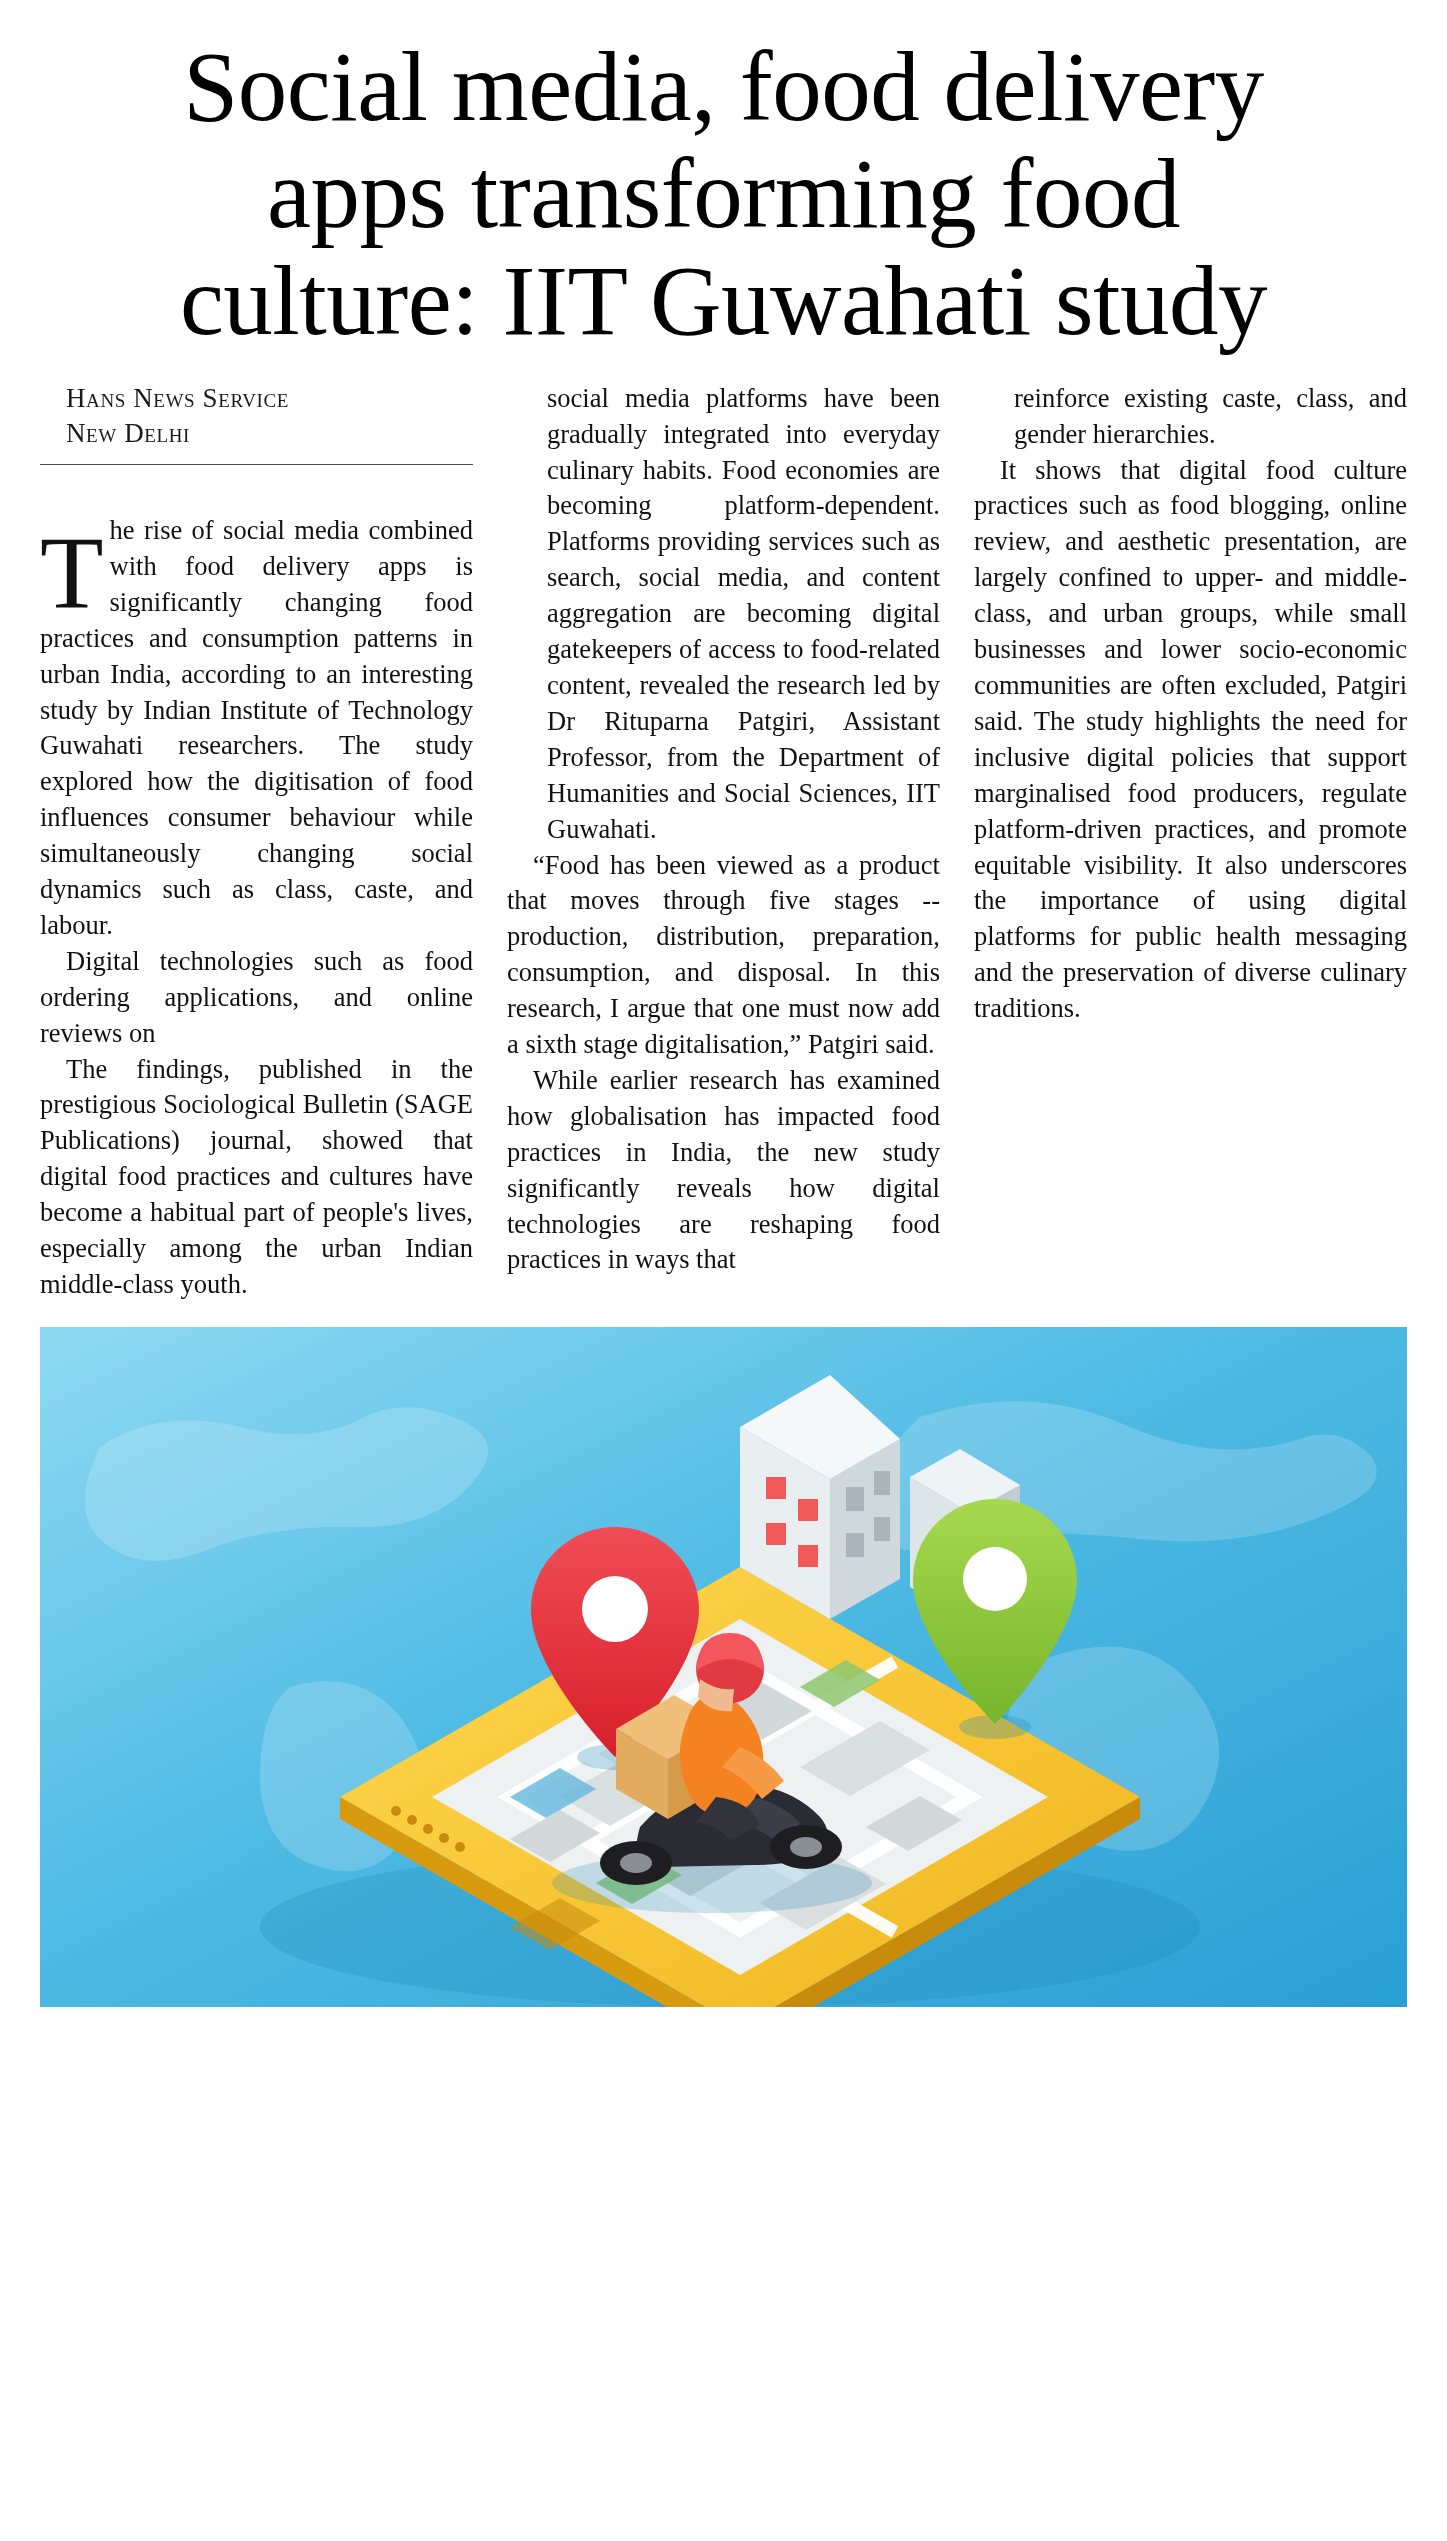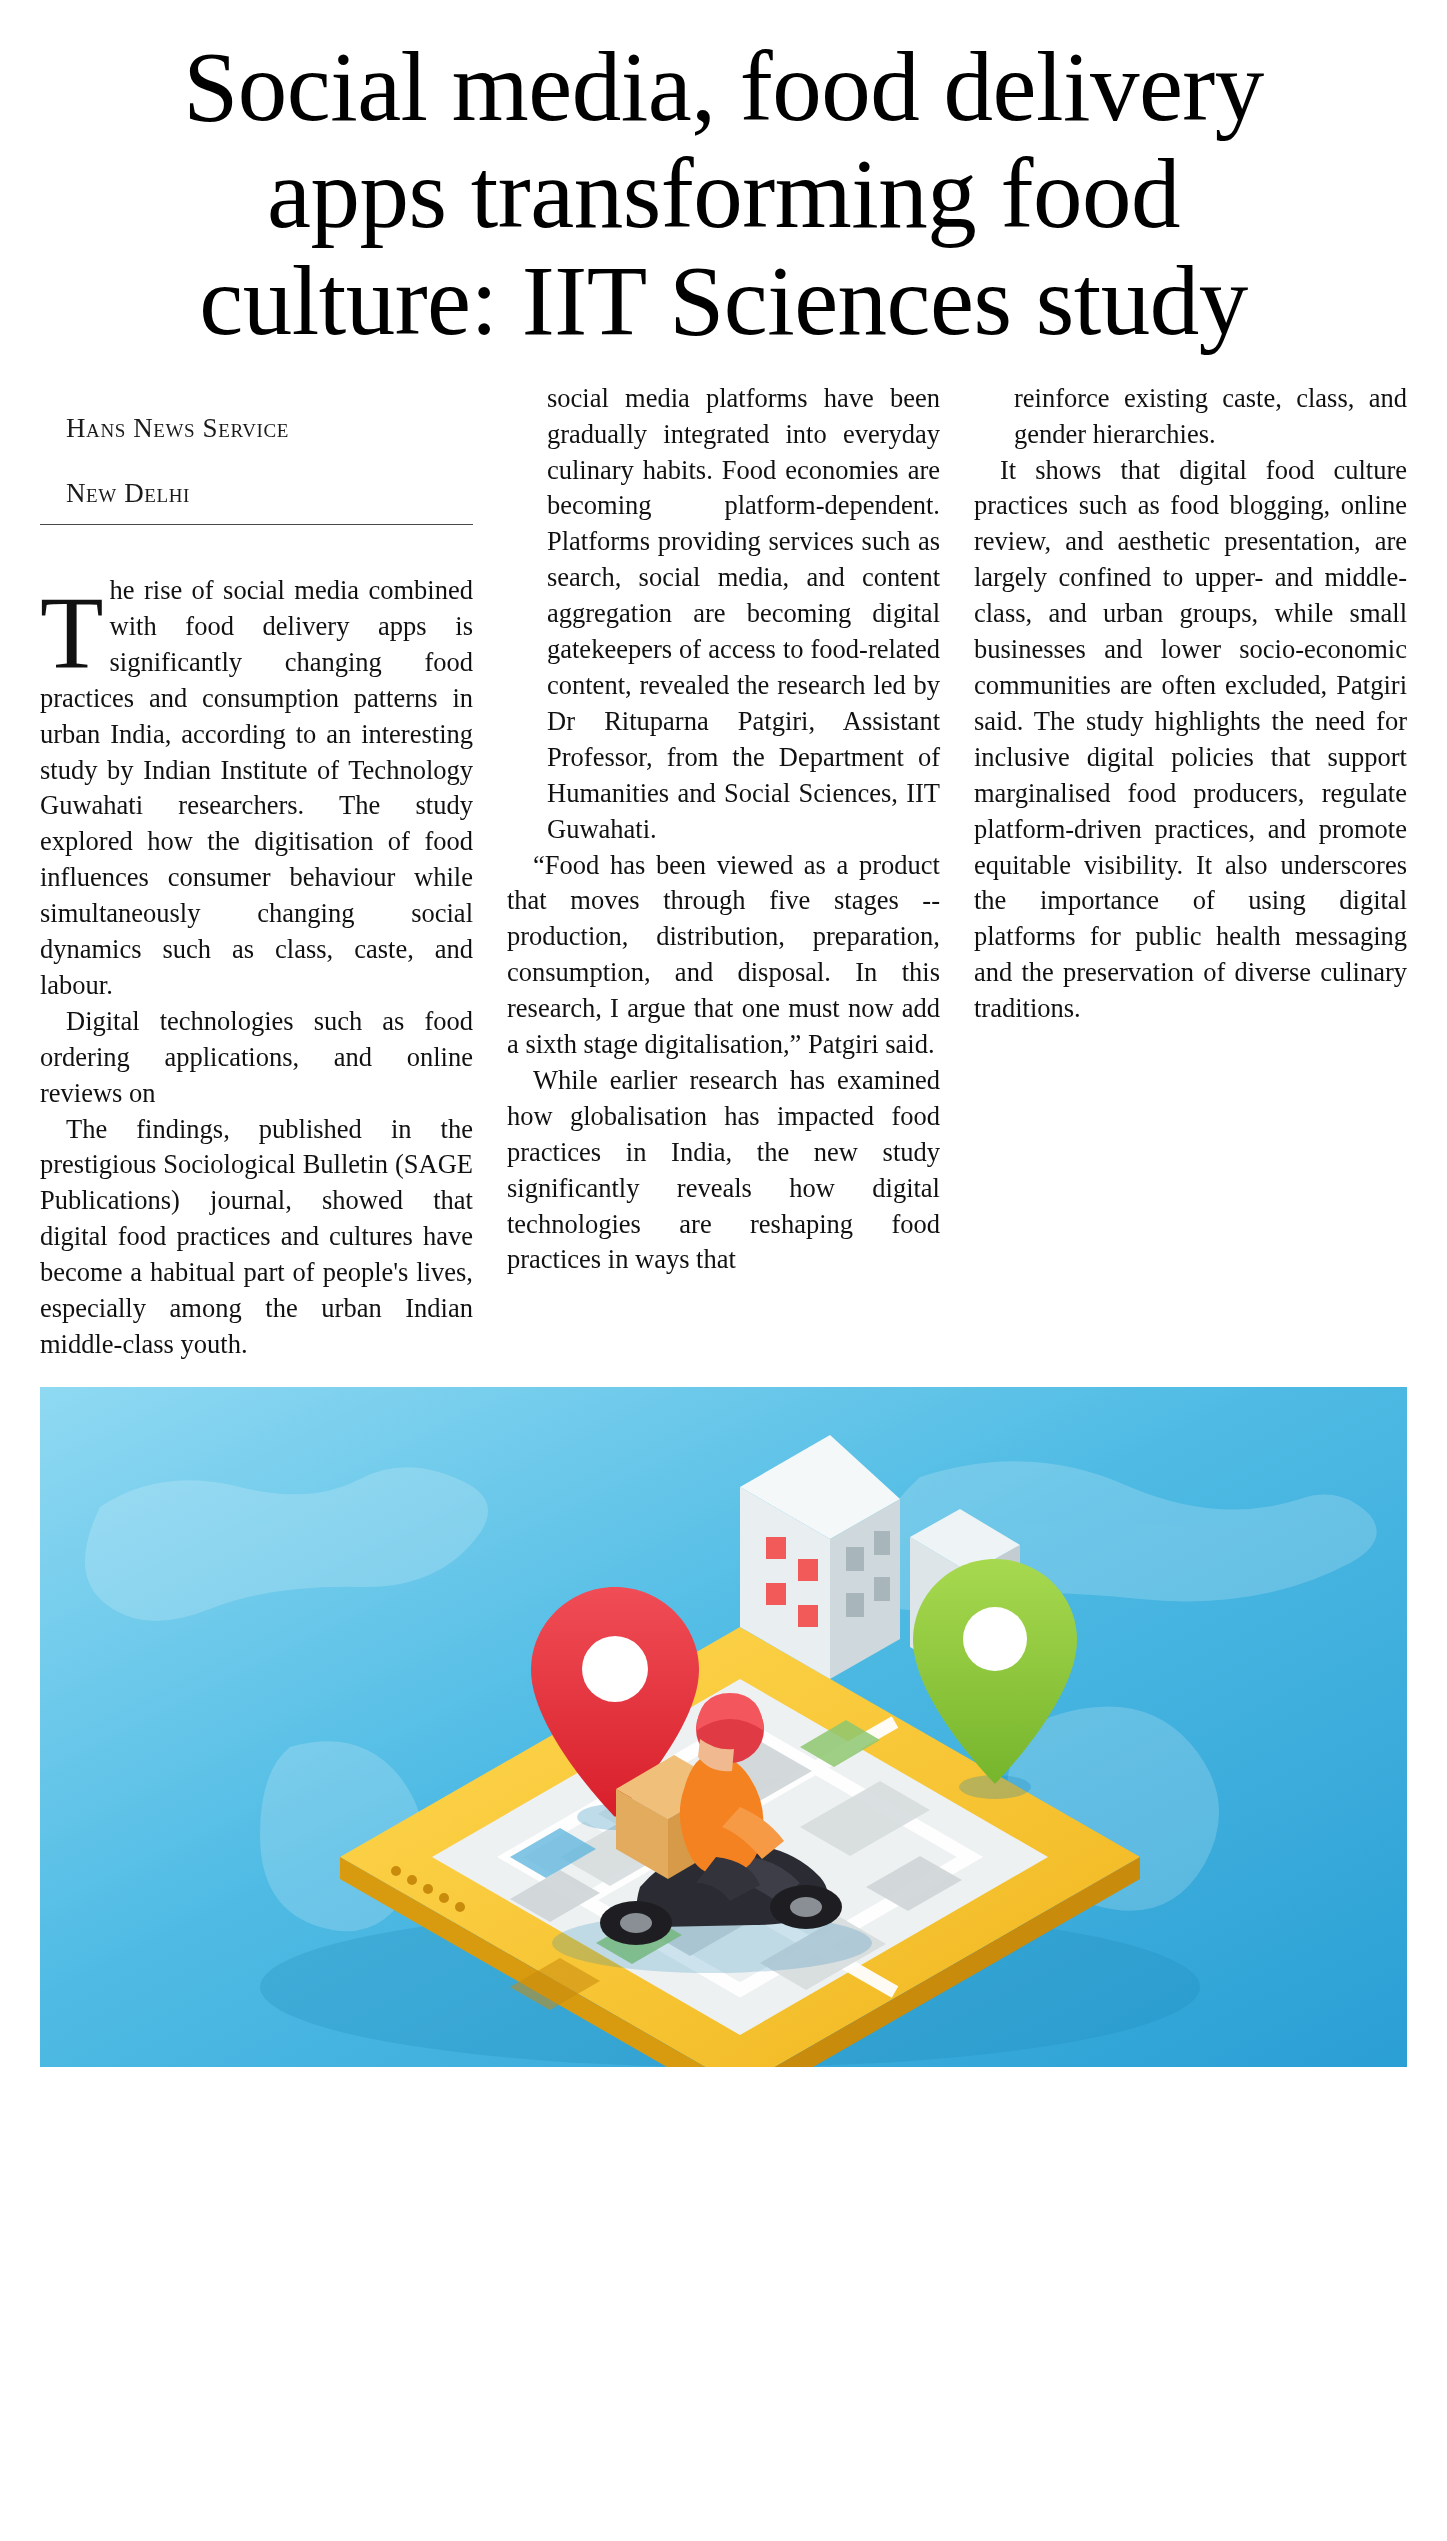--- a/index.html
+++ b/index.html
@@ -48,21 +48,21 @@
   }
   .byline {
     font-variant: small-caps;
     font-size: 27px;
     line-height: 1.32;
     letter-spacing: 0.6px;
     color: #1a1a1a;
     text-align: left;
     margin-bottom: 12px;
   }
-  .byline .bl { display: block; padding-left: 26px; margin-top: 30px; }
+  .byline .bl { display: block; padding-left: 26px; }
   .rule {
     border: 0;
     border-top: 1.6px solid #4a4a4a;
     margin: 0 0 16px 0;
     width: 100%;
   }
   p.body {
     margin: 0;
     font-size: 26.5px;
     line-height: 1.355;
@@ -98,21 +98,21 @@
   .illustration svg { display: block; width: 100%; height: 100%; }
 </style>
 </head>
 <body>
 
 <div class="page">
 
   <h1 class="headline">
     <span class="hl-line">Social media, food delivery</span>
     <span class="hl-line">apps transforming food</span>
-    <span class="hl-line">culture: IIT Sciences study</span>
+    <span class="hl-line">culture: IIT Guwahati study</span>
   </h1>
 
   <div class="columns">
 
     <div class="col col-1">
       <div class="byline">
         <span class="bl">Hans News Service</span>
         <span class="bl">New Delhi</span>
       </div>
       <hr class="rule">

